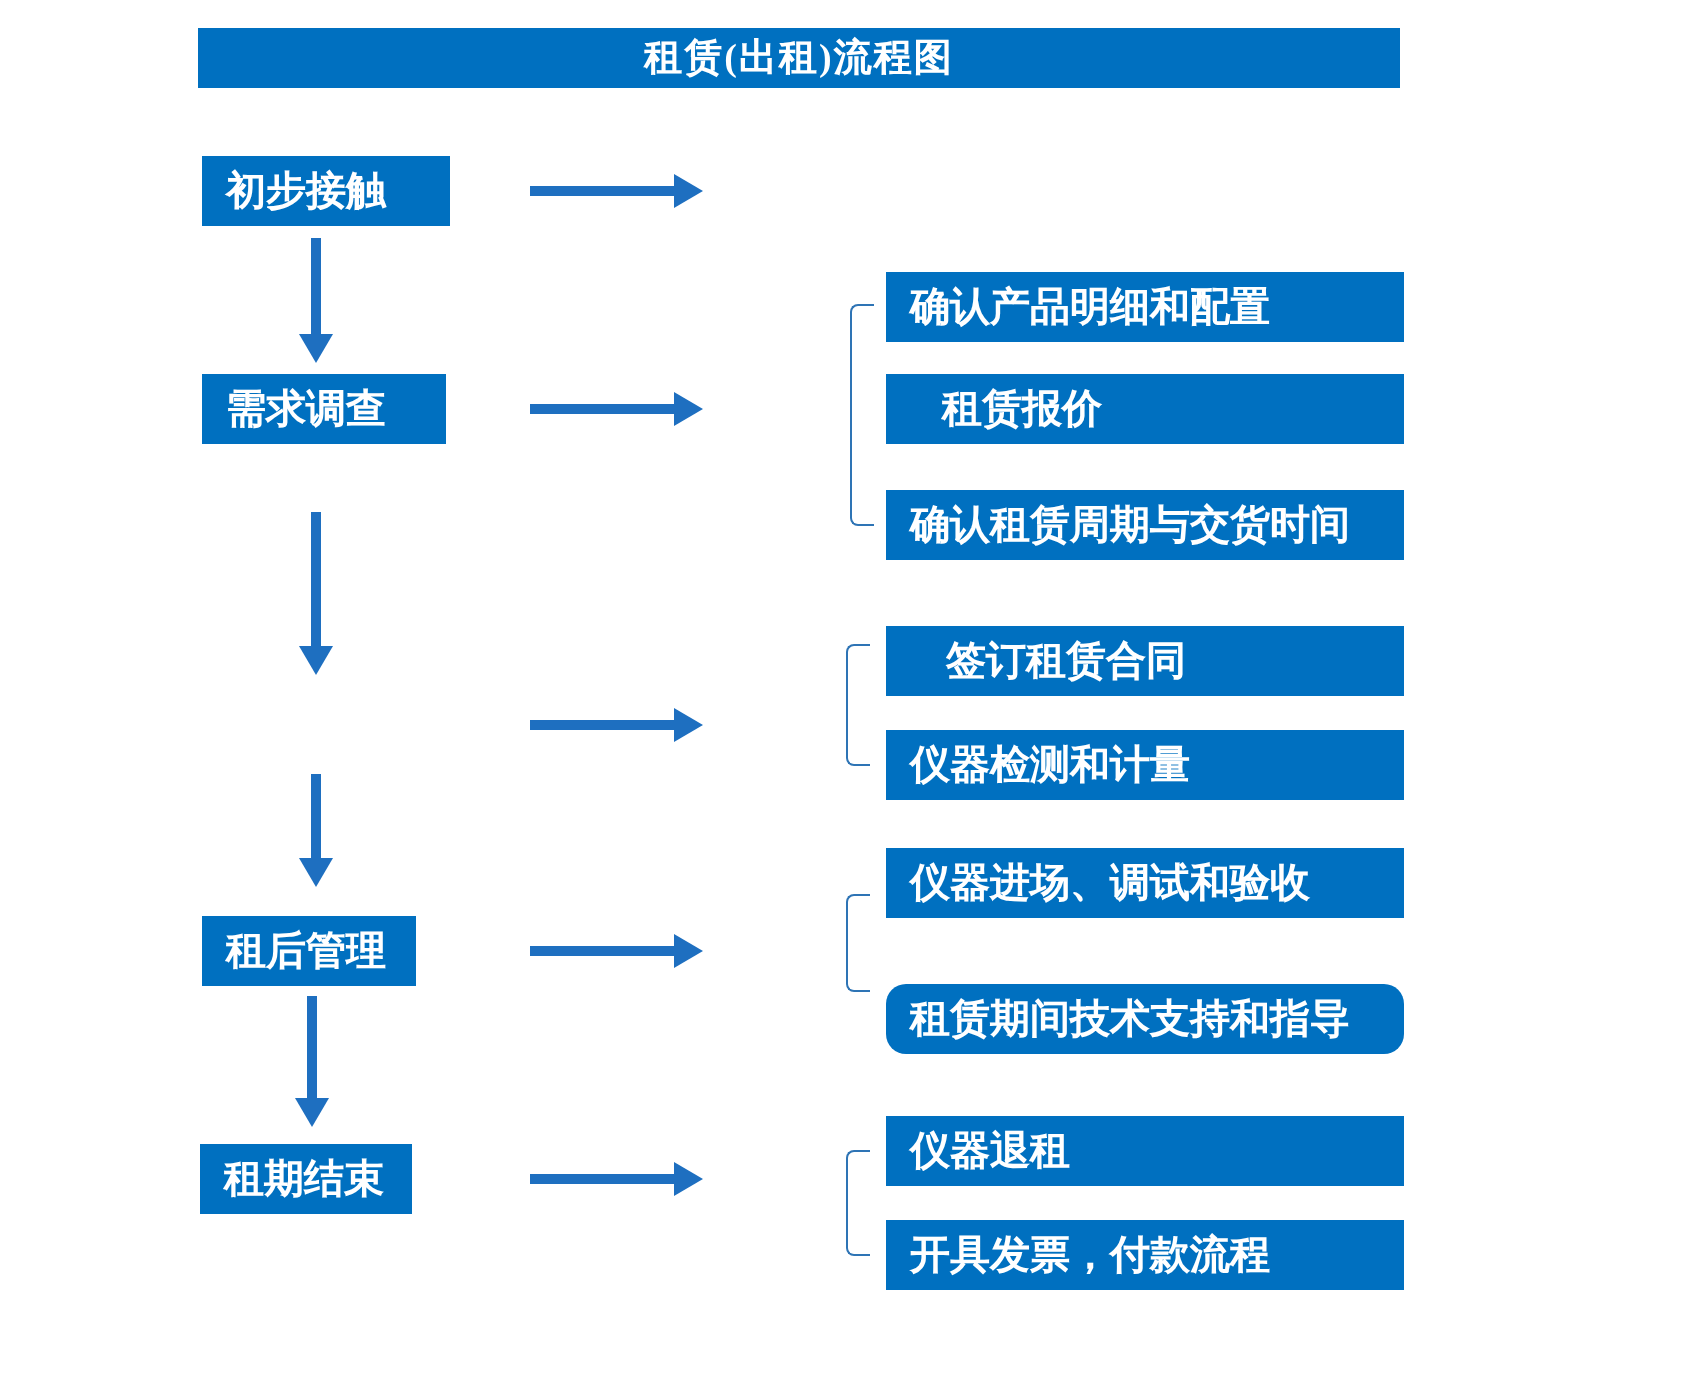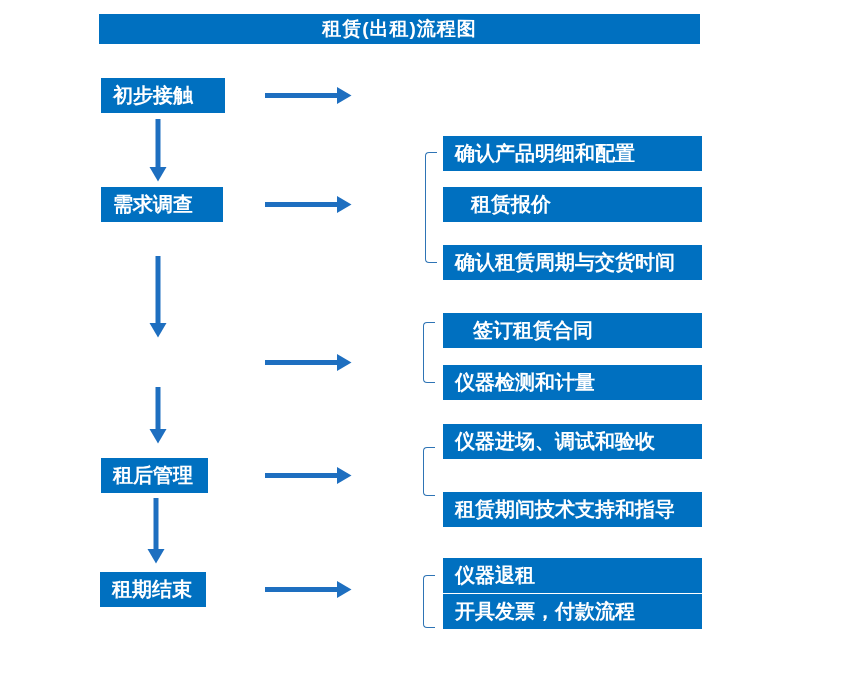--- a/index.html
+++ b/index.html
@@ -1,18 +1,18 @@
 <!DOCTYPE html>
 <html><head>
 <meta charset="utf-8">
 <style>
   html,body { margin:0; padding:0; background:#ffffff; }
   .canvas {
     position:relative; width:844px; height:688px; background:#ffffff;
-    font-family:Liberation Sans, sans-serif;
+    font-family:Liberation Serif, serif;
     --blue:#0070C0; --arrow:#1E6FC0; --bracket:#2E74B5;
     overflow:hidden;
   }
   .title-bar {
     position:absolute; left:99px; top:14px; width:601px; height:30px;
     background:var(--blue); color:#fff; font-weight:bold; font-size:19px;
     display:flex; align-items:center; justify-content:center; letter-spacing:1px;
     box-sizing:border-box;
   }
   .box {
@@ -43,23 +43,23 @@
   <div class="box stage" style="left:101px; top:187px; width:122px;">需求调查</div>
   <div class="box stage" style="left:101px; top:458px; width:107px;">租后管理</div>
   <div class="box stage" style="left:100px; top:572px; width:106px;">租期结束</div>
 
   <div class="box detail" style="top:136px;">确认产品明细和配置</div>
   <div class="box detail" style="top:187px;padding-left:28px;">租赁报价</div>
   <div class="box detail" style="top:245px;">确认租赁周期与交货时间</div>
   <div class="box detail" style="top:313px;padding-left:30px;">签订租赁合同</div>
   <div class="box detail" style="top:365px;">仪器检测和计量</div>
   <div class="box detail" style="top:424px;">仪器进场、调试和验收</div>
-  <div class="box detail" style="top:492px;">租赁期间技术支持和指导</div>
+  <div class="box detail" style="top:492px;border-radius:10px;">租赁期间技术支持和指导</div>
   <div class="box detail" style="top:558px;">仪器退租</div>
-  <div class="box detail" style="top:594px;text-align:center;">开具发票，付款流程</div>
+  <div class="box detail" style="top:610px;text-align:center;">开具发票，付款流程</div>
 
   <div class="bracket" style="left:425px; top:152px; height:111px;"></div>
   <div class="bracket" style="left:423px; top:322px; height:61px;"></div>
   <div class="bracket" style="left:423px; top:447px; height:49px;"></div>
   <div class="bracket" style="left:423px; top:575px; height:53px;"></div>
 
   <svg class="arrow-layer" width="844" height="688" viewBox="0 0 844 688">
     <defs>
       <marker id="ah" markerWidth="3.2" markerHeight="4" refX="0.2" refY="2" orient="auto" markerUnits="strokeWidth">
         <path class="arrow-head" d="M0,0.3 L2.9,2 L0,3.7 Z"></path>

